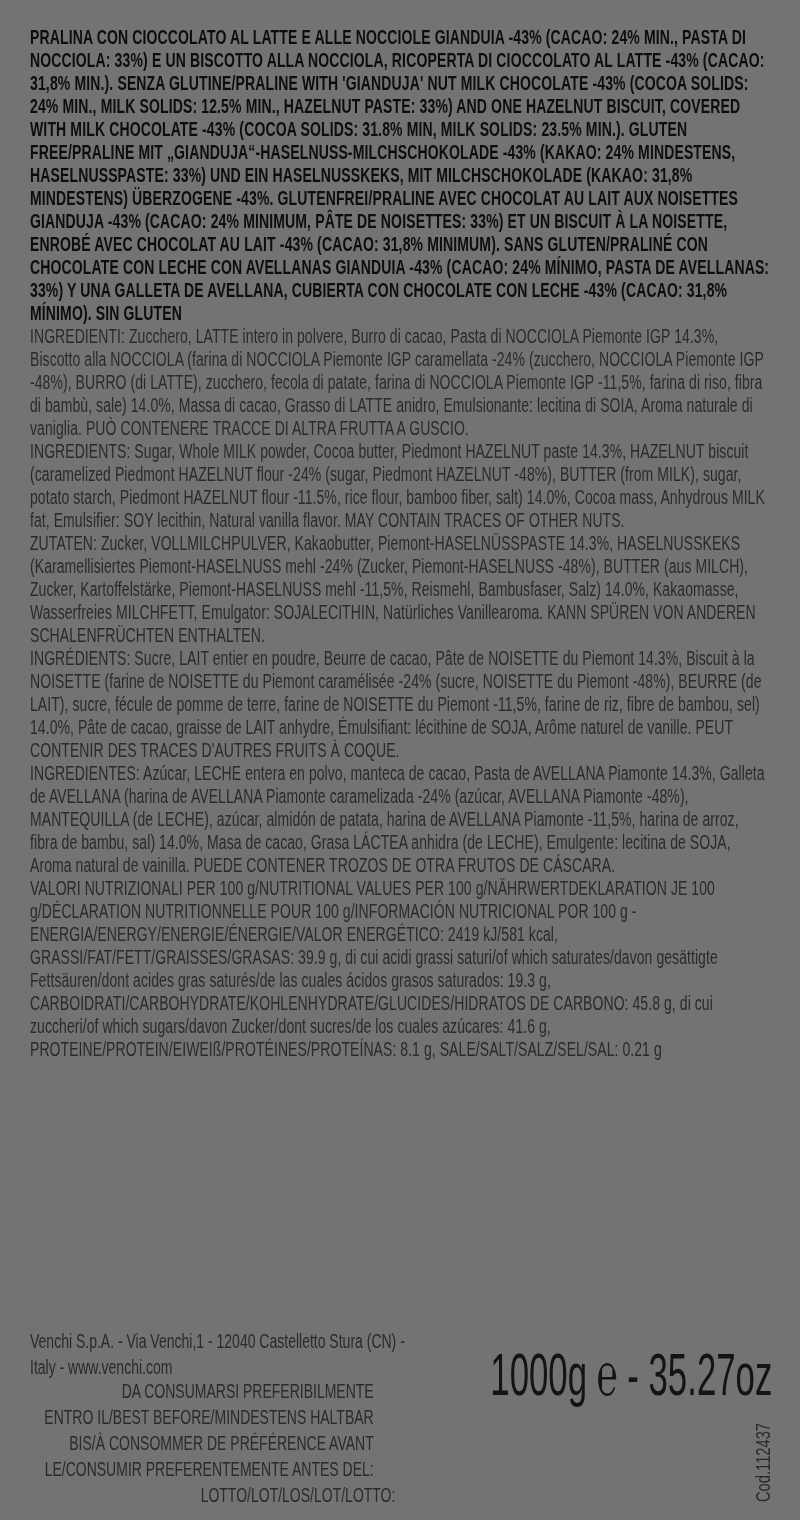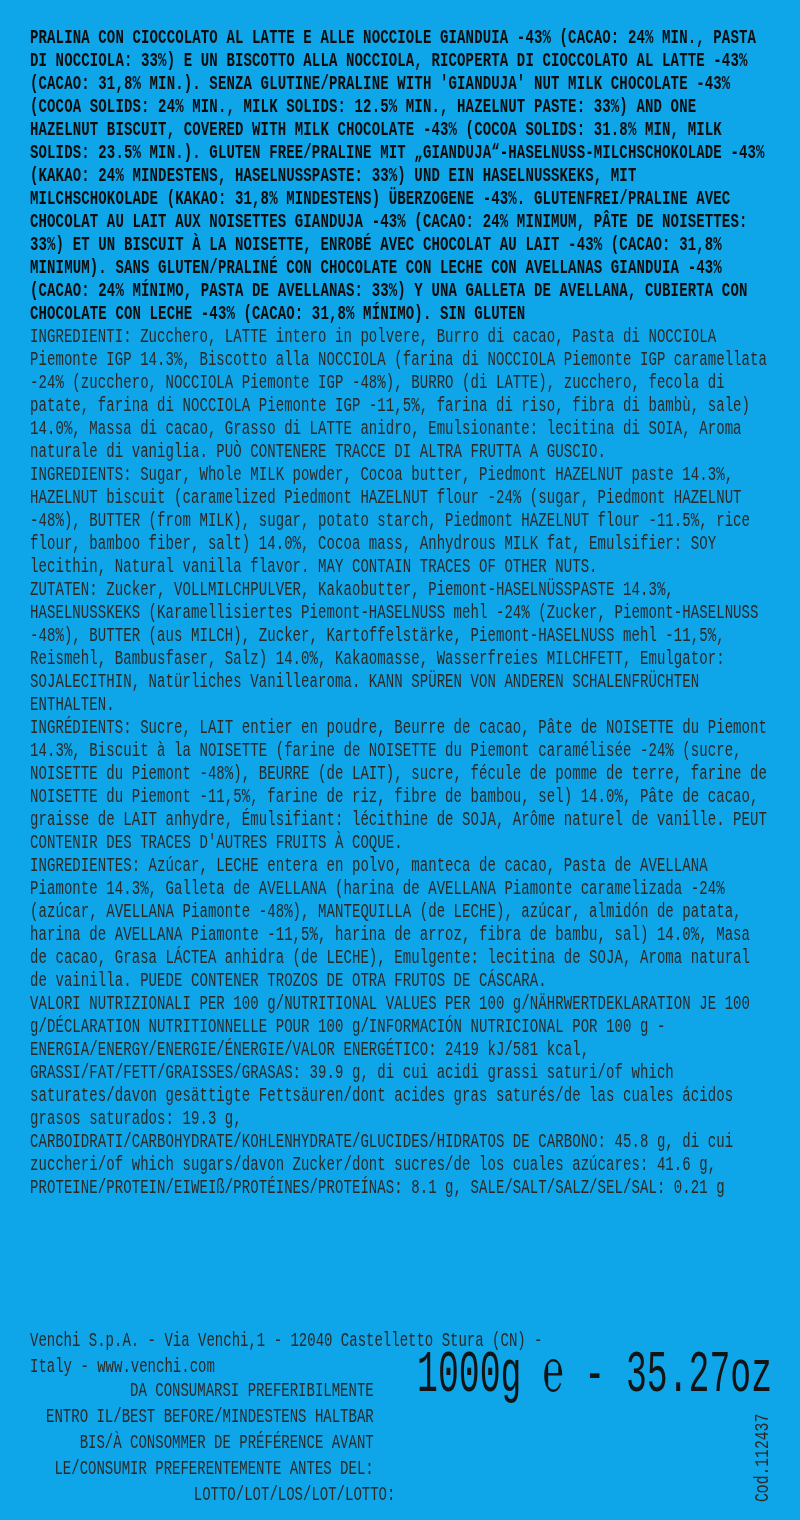--- a/index.html
+++ b/index.html
@@ -5,21 +5,21 @@
   * { margin: 0; padding: 0; box-sizing: border-box; }
   html, body { background: #ffffff; }
   body {
     width: 800px; height: 1520px;
     position: relative;
     overflow: hidden;
     font-family: "Liberation Sans", "DejaVu Sans", sans-serif;
     color: #1d1d1b;
     -webkit-font-smoothing: antialiased;
   }
-  .sheet { position: absolute; inset: 0; background: #0ea5e9; font-family: Liberation Mono, monospace; }
+  .sheet { position: absolute; inset: 0; background: #737373; }
 
   
   .textcol {
     position: absolute;
     left: 30px; top: 26px;
     width: 1057px;               
     transform: scaleX(0.70);
     transform-origin: 0 0;
     font-size: 20px;
     line-height: 23px;

